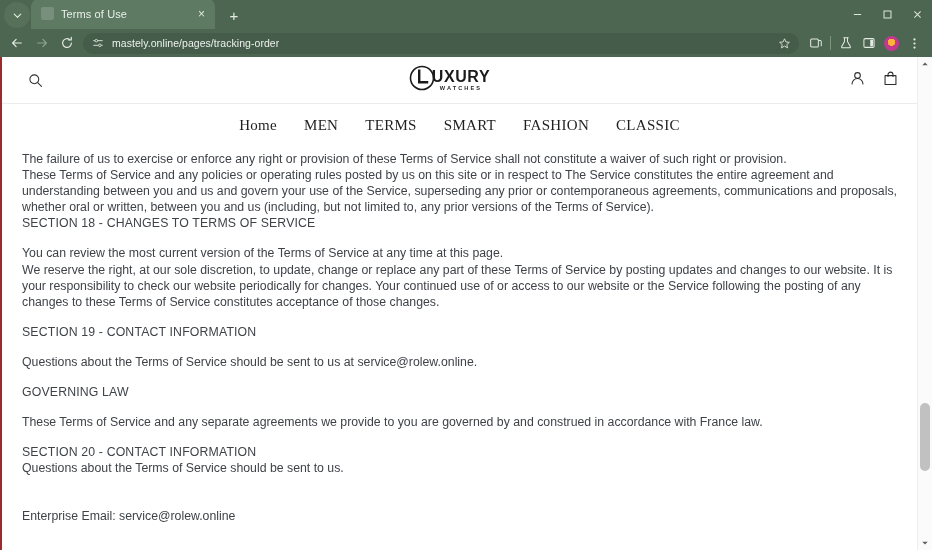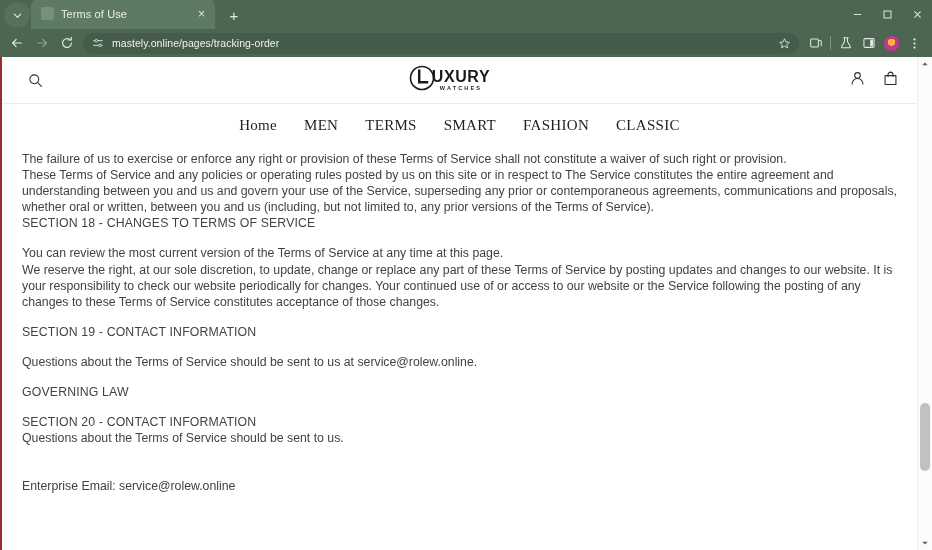--- a/index.html
+++ b/index.html
@@ -406,20 +406,21 @@
         <p class="tight">These Terms of Service and any policies or operating rules posted by us on this site or in respect to The Service constitutes the entire agreement and understanding between you and us and govern your use of the Service, superseding any prior or contemporaneous agreements, communications and proposals, whether oral or written, between you and us (including, but not limited to, any prior versions of the Terms of Service).</p>
 
         <p class="heading">SECTION 18 - CHANGES TO TERMS OF SERVICE</p>
         <p class="tight">You can review the most current version of the Terms of Service at any time at this page.</p>
         <p>We reserve the right, at our sole discretion, to update, change or replace any part of these Terms of Service by posting updates and changes to our website. It is your responsibility to check our website periodically for changes. Your continued use of or access to our website or the Service following the posting of any changes to these Terms of Service constitutes acceptance of those changes.</p>
 
         <p class="heading">SECTION 19 - CONTACT INFORMATION</p>
         <p>Questions about the Terms of Service should be sent to us at  service@rolew.online.</p>
 
         <p class="heading">GOVERNING LAW</p>
+        <p>These Terms of Service and any separate agreements we provide to you are governed by and construed in accordance with France law.</p>
 
         <p class="heading tight">SECTION 20 - CONTACT INFORMATION</p>
         <p>Questions about the Terms of Service should be sent to us.</p>
 
         <div class="spacer-lg"></div>
 
         <p class="tight">Enterprise Email: service@rolew.online</p>
 
       </div>
     </div>

